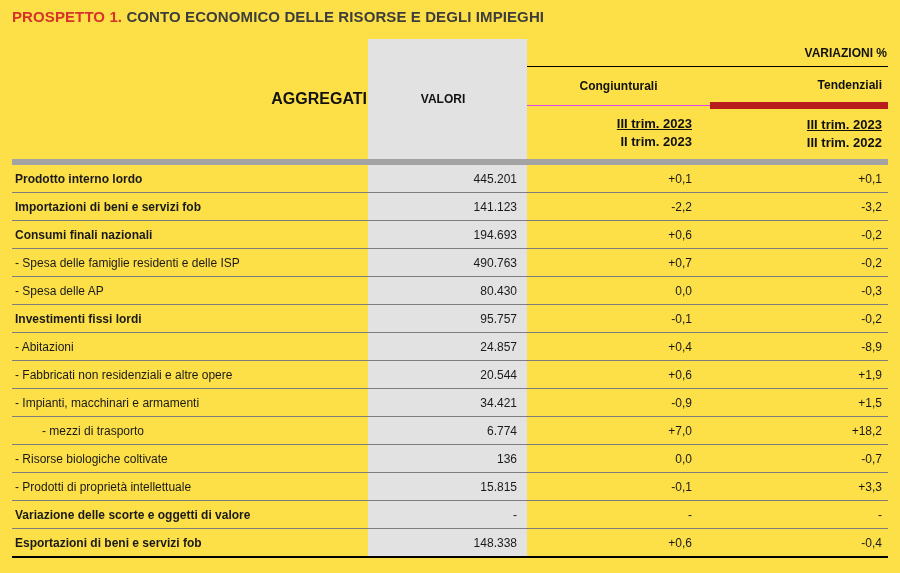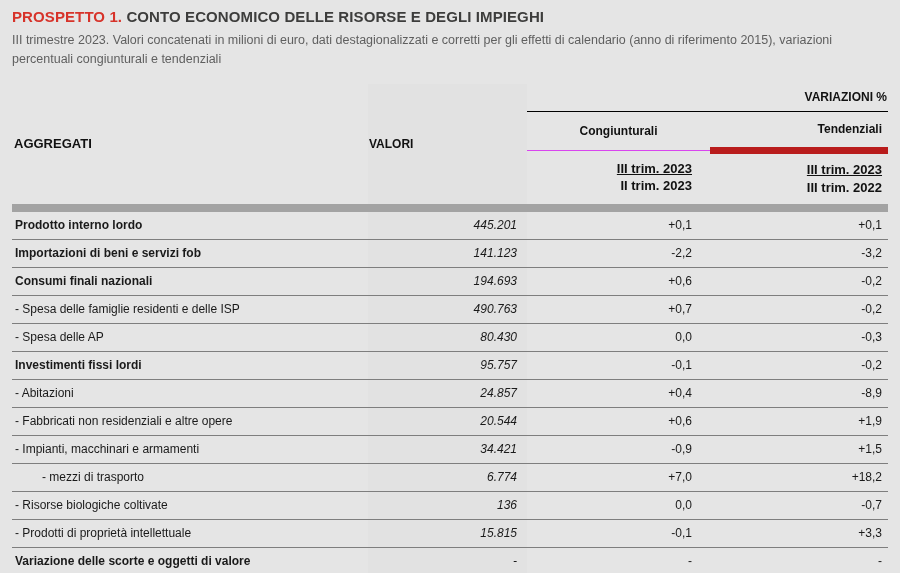--- a/index.html
+++ b/index.html
@@ -1,18 +1,18 @@
 <!DOCTYPE html>
 <html><head>
 <meta charset="utf-8">
 <style>
   html, body { margin: 0; padding: 0; background: #ffffff; }
   body { font-family: "Liberation Sans", "DejaVu Sans", sans-serif; color: #1a1a1a; }
   .page {
-    width: 900px; height: 573px; background: #e5e5e5;
+    width: 900px; height: 573px; background: #fde047;
     box-sizing: border-box; padding: 8px 12px 0 12px; overflow: hidden;
   }
 
   
   .title { font-size: 15px; font-weight: bold; color: #3d3d3c; letter-spacing: .1px; }
   .title .accent { color: #d7332a; }
   .subtitle {
     margin-top: 6px; font-size: 12.5px; line-height: 1.55; color: #5f5f5f;
     max-width: 878px;
   }
@@ -27,23 +27,23 @@
     font-size: 12px;
   }
   col.c1 { width: 356px; }
   col.c2 { width: 159px; }
   col.c3 { width: 183px; }
   col.c4 { width: 178px; }
 
   th { font-weight: bold; color: #111; }
 
   
-  .h-aggregati { text-align: left; vertical-align: middle; padding-left: 2px; font-size: 13px; }
+  .h-aggregati { text-align: right; vertical-align: middle; padding-left: 2px; font-size: 16px; }
   .h-valori {
-    text-align: left; vertical-align: middle; padding-right: 10px;
+    text-align: center; vertical-align: middle; padding-right: 10px;
     background: #e2e2e2; font-size: 12px;
   }
   .h-variazioni {
     height: 25px; text-align: right; vertical-align: middle;
     border-bottom: 1px solid #000; font-size: 12px;
   }
   .h-cong {
     height: 33px; text-align: center; vertical-align: middle;
     border-bottom: 1px solid #d946ef; font-size: 12px;
   }
@@ -52,38 +52,37 @@
     border-bottom: 7px solid #b91c1c; font-size: 12px;
   }
   .h-frac { height: 48px; vertical-align: middle; font-size: 13px; font-weight: bold; }
   .h-frac-cong { text-align: right; padding-right: 18px; }
   .h-frac-tend { text-align: right; padding-right: 6px; }
   .frac-top { display: block; text-decoration: underline; line-height: 1.35; }
   .frac-bottom { display: block; line-height: 1.35; }
 
   
   tbody td { height: 25px; border-top: 1px solid #7e7e7e; vertical-align: middle; }
-  tbody tr:first-child td { border-top: 8px solid #a3a3a3; }
+  tbody tr:first-child td { border-top: 6px solid #a3a3a3; }
   .c-label { text-align: left; padding-left: 3px; color: #1a1a1a; }
   tr.bold .c-label { font-weight: bold; }
   tr.indent2 .c-label { padding-left: 30px; }
-  .c-val { text-align: right; padding-right: 10px; background: #e2e2e2; font-style: italic; }
+  .c-val { text-align: right; padding-right: 10px; background: #e2e2e2; }
   .c-cong { text-align: right; padding-right: 18px; }
   .c-tend { text-align: right; padding-right: 6px; }
 </style>
 </head>
 <body>
 
 <div class="page">
 
   <div class="title">
     <span class="accent">PROSPETTO 1.</span><span> CONTO ECONOMICO DELLE RISORSE E DEGLI IMPIEGHI</span>
   </div>
 
-  <div class="subtitle">III trimestre 2023. Valori concatenati in milioni di euro, dati destagionalizzati e corretti per gli effetti di calendario (anno di riferimento 2015), variazioni percentuali congiunturali e tendenziali</div>
 
   <table class="prospetto">
     <colgroup>
       <col class="c1">
         <col class="c2">
         <col class="c3">
         <col class="c4">
     </colgroup>
     <thead>
       <tr>

